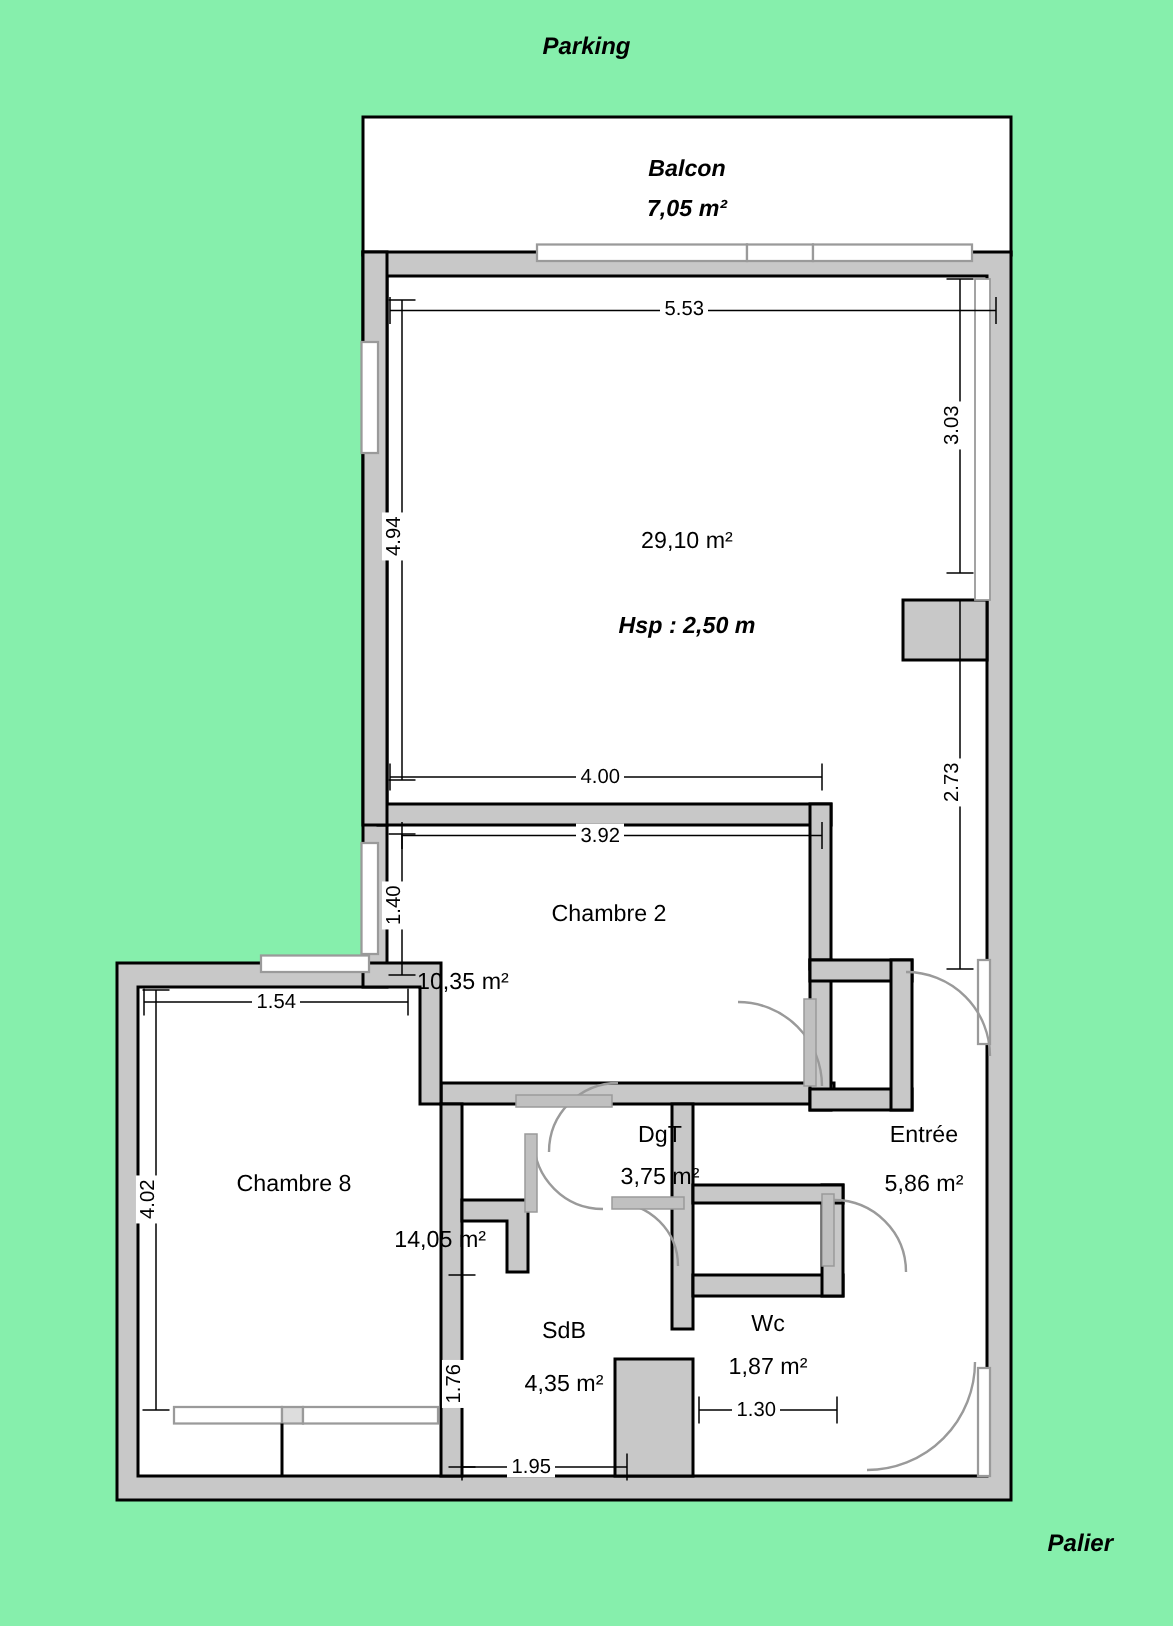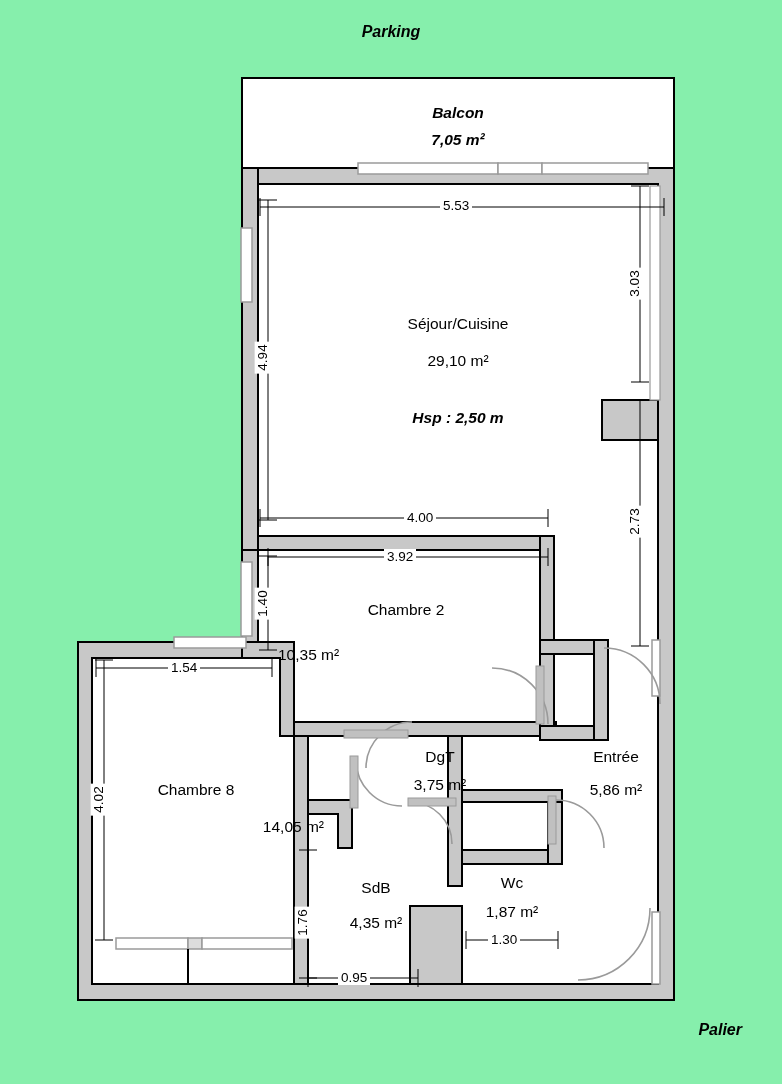--- a/index.html
+++ b/index.html
@@ -188,21 +188,20 @@
 
       <line x1="466" y1="940" x2="558" y2="940"></line>
       <line x1="466" y1="931" x2="466" y2="949"></line>
       <line x1="558" y1="931" x2="558" y2="949"></line>
     </g>
   </svg>
 
   <div class="lbl room-name italic" style="left:330px; top:104px; width:256px; text-align:center;">Balcon</div>
   <div class="lbl room-area italic" style="left:330px; top:131px; width:256px; text-align:center;">7,05 m²</div>
 
-  <div class="lbl room-name" style="left:330px; top:315px; width:256px; text-align:center;">Séjour/Cuisine</div>
   <div class="lbl room-area" style="left:330px; top:352px; width:256px; text-align:center;">29,10 m²</div>
   <div class="lbl room-area italic" style="left:330px; top:409px; width:256px; text-align:center;">Hsp : 2,50 m</div>
 
   <div class="lbl room-name" style="left:278px; top:601px; width:256px; text-align:center;">Chambre 2</div>
   <div class="lbl room-area" style="left:278px; top:646px; width:256px; text-align:left;">10,35 m²</div>
 
   <div class="lbl room-name" style="left:68px; top:781px; width:256px; text-align:center;">Chambre 8</div>
   <div class="lbl room-area" style="left:68px; top:818px; width:256px; text-align:right;">14,05 m²</div>
 
   <div class="lbl room-name" style="left:380px; top:748px; width:120px; text-align:center;">DgT</div>
@@ -218,29 +217,29 @@
   <div class="lbl room-area" style="left:452px; top:903px; width:120px; text-align:center;">1,87 m²</div>
 
   <div class="dim" style="left:440px; top:198px;">5.53</div>
 
   <div class="dim vert" style="left:618px; top:276px; transform:rotate(-90deg);">3.03</div>
 
   <div class="dim vert" style="left:246px; top:350px; transform:rotate(-90deg);">4.94</div>
 
   <div class="dim vert" style="left:618px; top:514px; transform:rotate(-90deg);">2.73</div>
 
-  <div class="dim" style="left:384px; top:510px;margin-left:20px;">4.00</div>
+  <div class="dim" style="left:384px; top:510px;">4.00</div>
 
   <div class="dim" style="left:384px; top:549px;">3.92</div>
 
   <div class="dim vert" style="left:246px; top:596px; transform:rotate(-90deg);">1.40</div>
 
   <div class="dim" style="left:168px; top:660px;">1.54</div>
 
   <div class="dim vert" style="left:82px; top:792px; transform:rotate(-90deg);">4.02</div>
 
   <div class="dim vert" style="left:286px; top:915px; transform:rotate(-90deg);">1.76</div>
 
-  <div class="dim" style="left:338px; top:970px;">0.95</div>
+  <div class="dim" style="left:338px; top:970px;">1.95</div>
 
   <div class="dim" style="left:488px; top:932px;">1.30</div>
 
 </div>
 
 </body></html>

